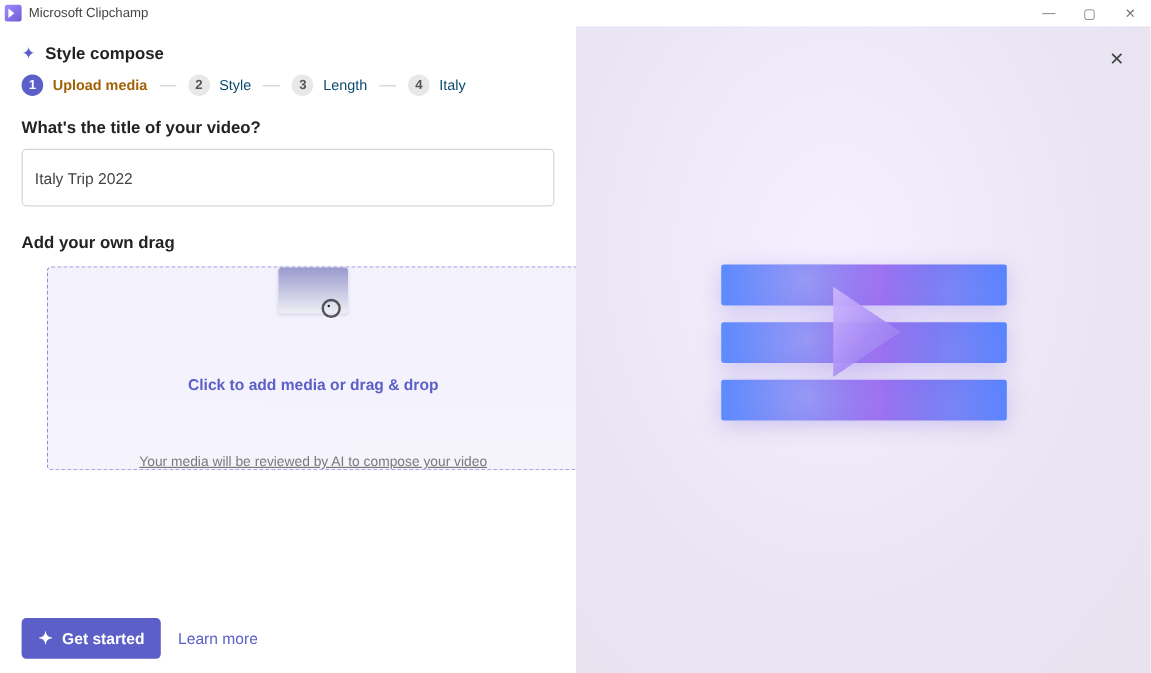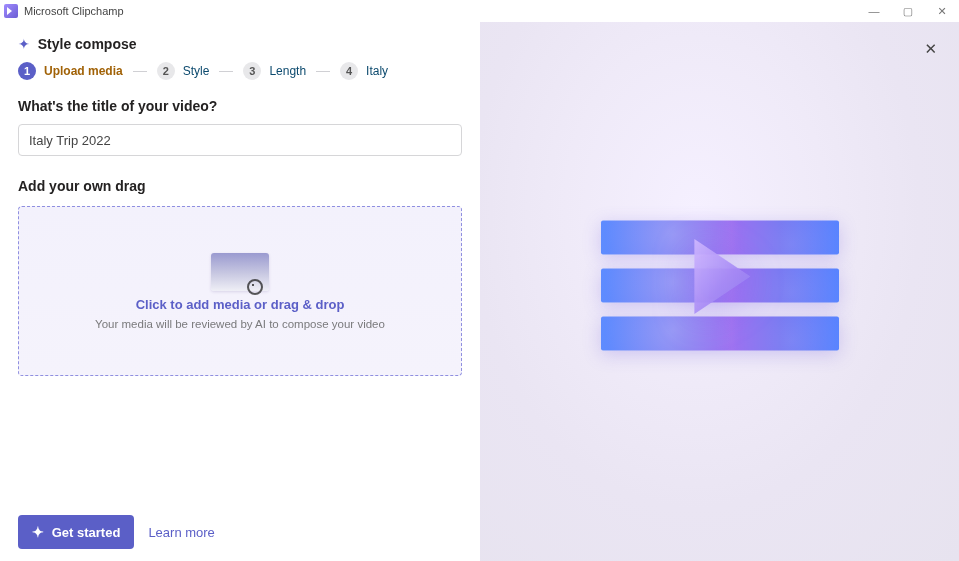--- a/index.html
+++ b/index.html
@@ -26,30 +26,30 @@
   .stepper { display:flex; align-items:center; gap: 10px; margin-bottom: 18px; font-size: 12px; }
   .step { display:flex; align-items:center; gap:8px; }
   .step .num { width:18px; height:18px; border-radius:50%; display:flex; align-items:center; justify-content:center; font-size:11px; background:#e8e8ea; color:#555; font-weight:600; }
   .step.active .num { background:#5b5fc7; color:#fff; }
   .step .label { color:#0c4a6e; }
   .step.active .label { color:#a16207; font-weight:600; }
   .step-sep { width:14px; height:1px; background:#d0d0d4; }
 
   
   .prompt { font-size: 14px; font-weight: 600; color:#242222; margin-bottom: 10px; }
-  .title-input { width: 100%; max-width: 444px; height: 32px; border: 1px solid #d6d6d8; border-radius: 4px; padding: 0 10px; font-size: 13px; color:#444; background:#fff; }
+  .title-input { width: 100%; max-width: 444px; height: 48px; border: 1px solid #d6d6d8; border-radius: 4px; padding: 0 10px; font-size: 13px; color:#444; background:#fff; }
 
   .section-label { font-size:14px; font-weight:600; color:#242222; margin-top: 22px; margin-bottom: 12px; }
 
   
-  .dropzone { width: 444px; height: 170px; border: 1px dashed #8f8fe0; border-radius: 4px; background: linear-gradient(#f3f1fc,#f5f3fc); display:flex; flex-direction:column; align-items:center; justify-content:center; gap:6px; }
+  .dropzone { width: 444px; height: 170px; border: 1px dashed #8f8fe0; border-radius: 4px; background: linear-gradient(#f3f1fc,#f5f3fc); display:flex; flex-direction:column; align-items:center; justify-content:space-between; gap:6px;margin-left:21px; }
   .thumb { width:58px; height:38px; border-radius:3px; background: linear-gradient(180deg,#9a9ad0 0%, #c9c9e2 55%, #efeff6 100%); position:relative; box-shadow: 0 1px 3px rgba(60,40,120,0.15); }
   .thumb::after{content:""; position:absolute; top:6px; right:8px; width:8px; height:8px; border-radius:50%; background:#fff; opacity:.75;}
   .dz-main { font-size: 13px; font-weight: 600; color:#5b5fc7; }
-  .dz-sub { font-size: 11.5px; color:#7a7a7c; }
+  .dz-sub { font-size: 11.5px; color:#7a7a7c;text-decoration:underline; }
   .cursor { position:relative; }
   .cursor::after{content:""; position:absolute; left:36px; top:26px; width:12px; height:12px; border:2px solid #222; border-radius:50%; background:transparent;}
   .cursor::before{content:""; position:absolute; left:41px; top:31px; width:2px; height:2px; background:#222; border-radius:50%;}
 
   
   .footer { position:absolute; bottom: 12px; left: 18px; display:flex; align-items:center; gap:14px; }
   .btn-primary { background:#5b5fc7; color:#fff; border:none; border-radius:4px; height:34px; padding: 0 14px; font-size:13px; font-weight:600; display:flex; align-items:center; gap:8px; cursor:pointer; }
   .btn-primary .icon { font-size:14px; }
   .link { color:#5b5fc7; font-size:13px; cursor:pointer; }
 

